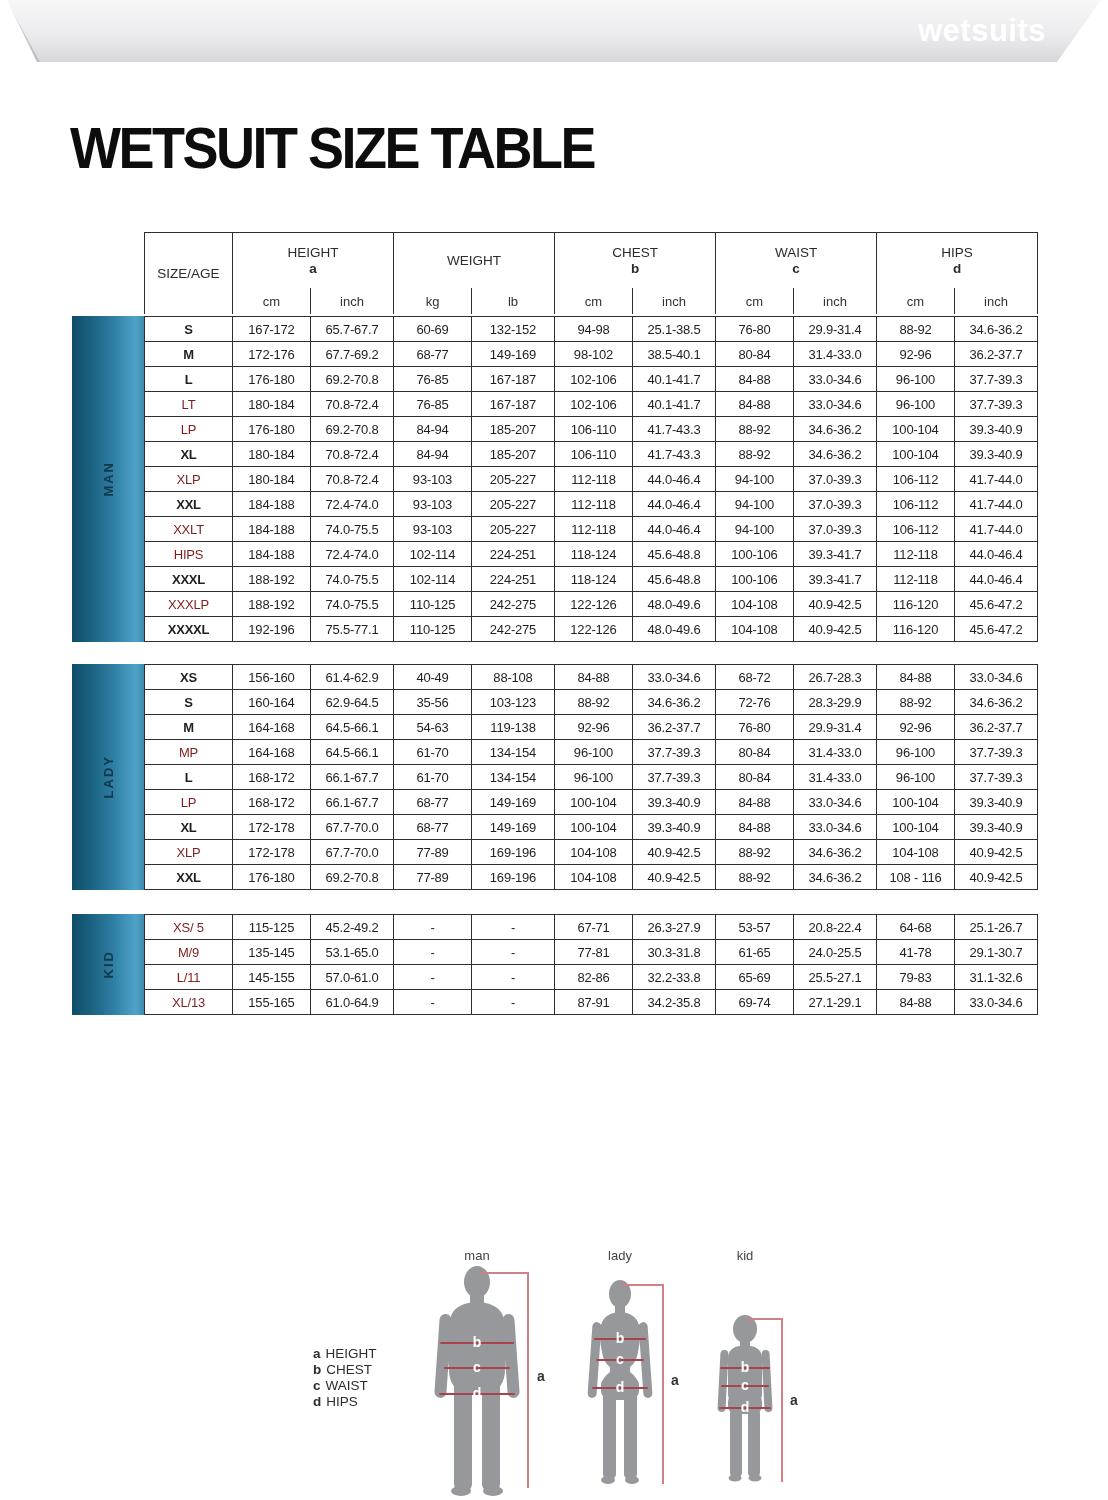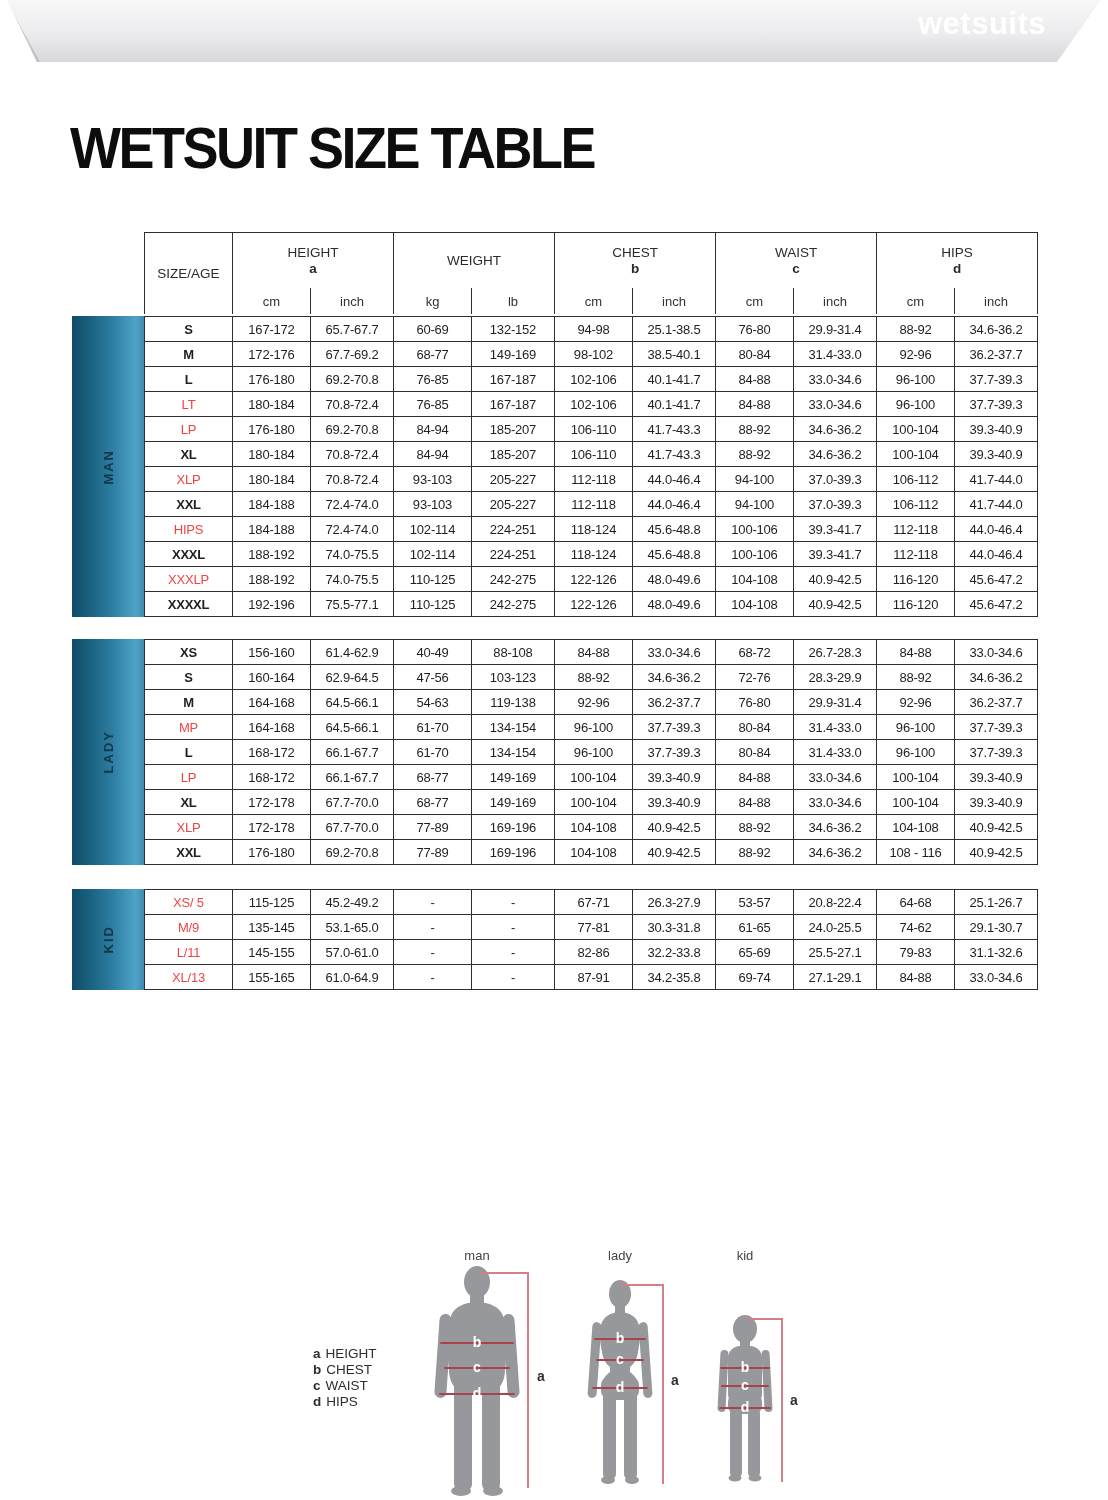--- a/index.html
+++ b/index.html
@@ -13,21 +13,21 @@
     position:absolute;left:0;top:0;width:1108px;height:62px;
     background:linear-gradient(180deg,#f7f7f8 0%,#ececee 55%,#d8d8da 100%);
     clip-path:polygon(7px 0,1101px 0,1057px 62px,37px 62px);
   }
   .banner::before{
     content:"";position:absolute;left:6px;top:0;width:34px;height:62px;
     background:linear-gradient(135deg,#cfd0d3,#bdbec1);
     clip-path:polygon(0 0,100% 100%,40% 100%,0 14%);
   }
   .brand{
-    position:absolute;right:62px;top:6px;
+    position:absolute;right:62px;top:13px;
     color:#ffffff;font-size:31px;font-weight:bold;letter-spacing:.5px;
   }
   
   .page-title{
     position:absolute;left:70px;top:116px;margin:0;
     font-size:54px;font-weight:bold;letter-spacing:-2.5px;color:#0d0d0d;
     transform:scaleY(1.05);transform-origin:left top;white-space:nowrap;
   }
   
   .size-table{position:absolute;left:72px;top:232px;width:965px;}
@@ -56,21 +56,21 @@
   .side-bar span{
     writing-mode:vertical-rl;transform:rotate(180deg);
     color:#12384b;font-size:13px;font-weight:bold;letter-spacing:2px;
   }
   .data-table th,.data-table td{
     border:1px solid #2e2e2e;height:24px;padding:0 2px;
     text-align:center;vertical-align:middle;
     font-size:13px;color:#1f1f1f;letter-spacing:-.2px;white-space:nowrap;
   }
   .data-table th{font-weight:bold;}
-  .data-table th.normal{font-weight:normal;color:#ef4444;}
+  .data-table th.normal{font-weight:normal;color:#7f1d1d;}
   
   .diagram{position:absolute;left:0;top:1240px;width:1108px;height:260px;}
   .fig-label{position:absolute;top:8px;font-size:13px;color:#454545;text-align:center;}
   .fig-label.man{left:427px;width:100px;}
   .fig-label.lady{left:584px;width:72px;}
   .fig-label.kid{left:712px;width:66px;}
   .legend{position:absolute;left:313px;top:106px;font-size:13.5px;color:#2d2d2d;line-height:16px;}
   .legend .lg-letter{font-weight:bold;margin-right:5px;}
   .figure{position:absolute;}
   .figure.man{left:427px;top:26px;width:100px;height:232px;}
@@ -264,20 +264,33 @@
             <td>93-103</td>
             <td>205-227</td>
             <td>112-118</td>
             <td>44.0-46.4</td>
             <td>94-100</td>
             <td>37.0-39.3</td>
             <td>106-112</td>
             <td>41.7-44.0</td>
           </tr>
           <tr>
+            <th class="normal">XXLT</th>
+            <td>184-188</td>
+            <td>74.0-75.5</td>
+            <td>93-103</td>
+            <td>205-227</td>
+            <td>112-118</td>
+            <td>44.0-46.4</td>
+            <td>94-100</td>
+            <td>37.0-39.3</td>
+            <td>106-112</td>
+            <td>41.7-44.0</td>
+          </tr>
+          <tr>
             <th class="normal">HIPS</th>
             <td>184-188</td>
             <td>72.4-74.0</td>
             <td>102-114</td>
             <td>224-251</td>
             <td>118-124</td>
             <td>45.6-48.8</td>
             <td>100-106</td>
             <td>39.3-41.7</td>
             <td>112-118</td>
@@ -355,21 +368,21 @@
             <td>33.0-34.6</td>
             <td>68-72</td>
             <td>26.7-28.3</td>
             <td>84-88</td>
             <td>33.0-34.6</td>
           </tr>
           <tr>
             <th>S</th>
             <td>160-164</td>
             <td>62.9-64.5</td>
-            <td>47-56</td>
+            <td>35-56</td>
             <td>103-123</td>
             <td>88-92</td>
             <td>34.6-36.2</td>
             <td>72-76</td>
             <td>28.3-29.9</td>
             <td>88-92</td>
             <td>34.6-36.2</td>
           </tr>
           <tr>
             <th>M</th>
@@ -501,21 +514,21 @@
           <tr>
             <th class="normal">M/9</th>
             <td>135-145</td>
             <td>53.1-65.0</td>
             <td>-</td>
             <td>-</td>
             <td>77-81</td>
             <td>30.3-31.8</td>
             <td>61-65</td>
             <td>24.0-25.5</td>
-            <td>74-62</td>
+            <td>41-78</td>
             <td>29.1-30.7</td>
           </tr>
           <tr>
             <th class="normal">L/11</th>
             <td>145-155</td>
             <td>57.0-61.0</td>
             <td>-</td>
             <td>-</td>
             <td>82-86</td>
             <td>32.2-33.8</td>

